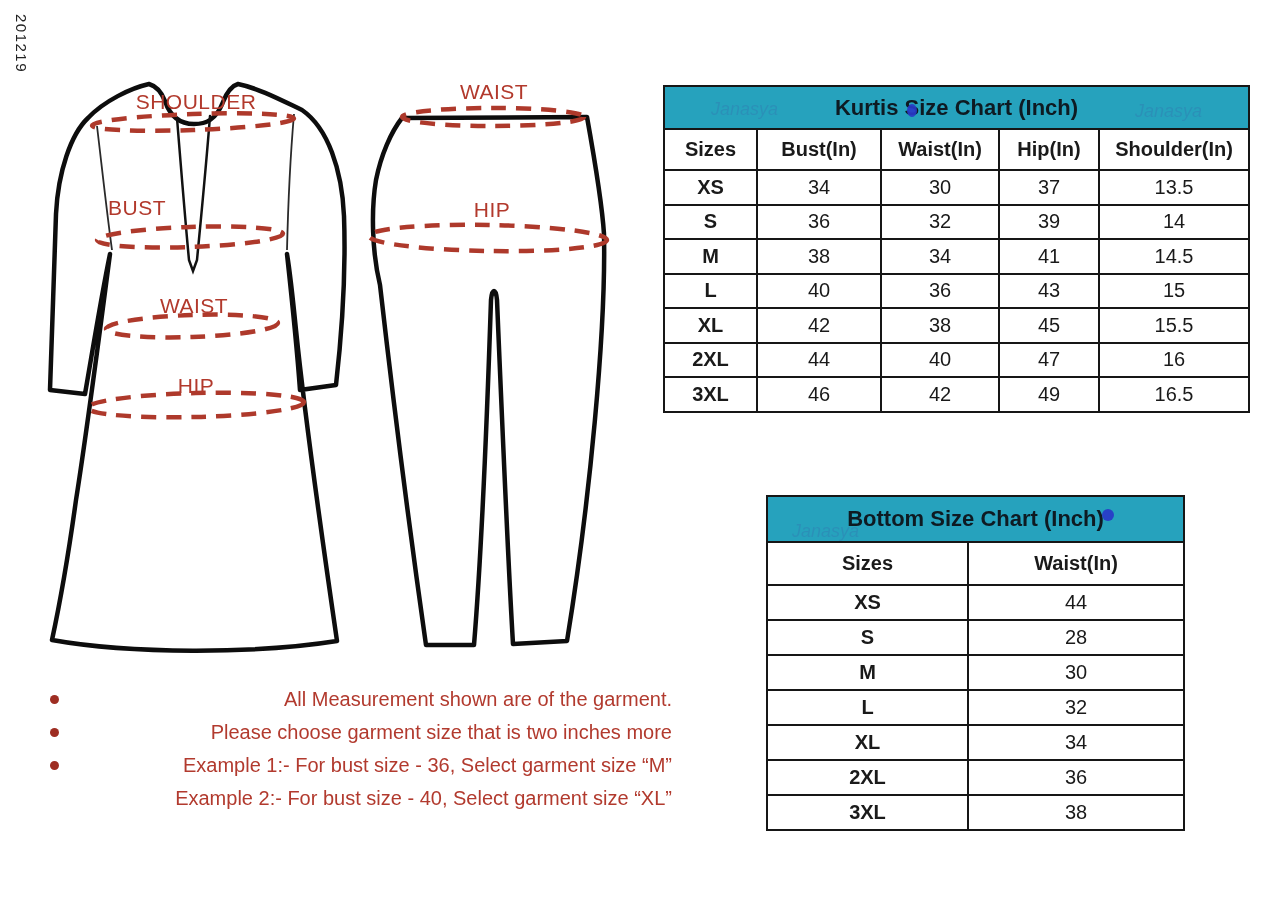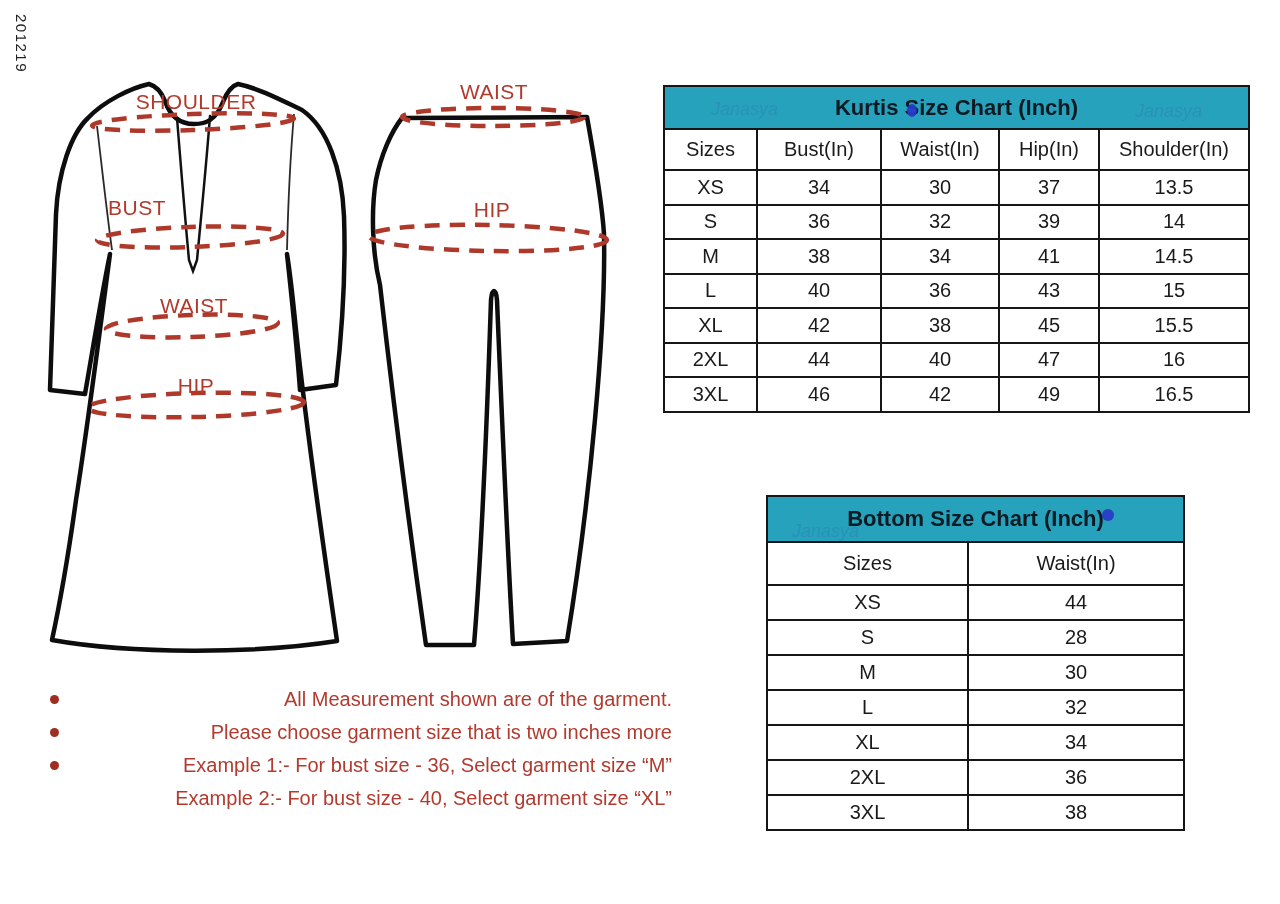--- a/index.html
+++ b/index.html
@@ -22,23 +22,23 @@
     position:absolute;border-collapse:collapse;table-layout:fixed;background:#fff;
   }
   .size-table th,.size-table td{
     border:2px solid #161616;text-align:center;vertical-align:middle;
     font-size:20px;color:#1a1a1a;padding:0;
   }
   .size-table .band th{
     background:#26a2bd;border:2px solid #161616;position:relative;
     font-size:22px;font-weight:bold;color:#0e1a22;height:41px;
   }
-  .size-table .cols th{font-weight:normal;height:39px;}
+  .size-table .cols th{font-weight:bold;height:39px;}
   .size-table td{font-weight:normal;}
-  .size-table td.size-col{font-weight:normal;}
+  .size-table td.size-col{font-weight:bold;}
   .kurtis-table{left:663px;top:85px;width:585px;}
   .kurtis-table tbody td{height:32.5px;}
   .bottom-table{left:766px;top:495px;width:417px;}
   .bottom-table .band th{height:44px;}
   .bottom-table .cols th{height:41px;}
   .bottom-table tbody td{height:33px;}
   
   .wm{
     position:absolute;opacity:.13;font-style:italic;font-size:18px;color:#4c1d95;
     font-weight:normal;pointer-events:none;white-space:nowrap;

